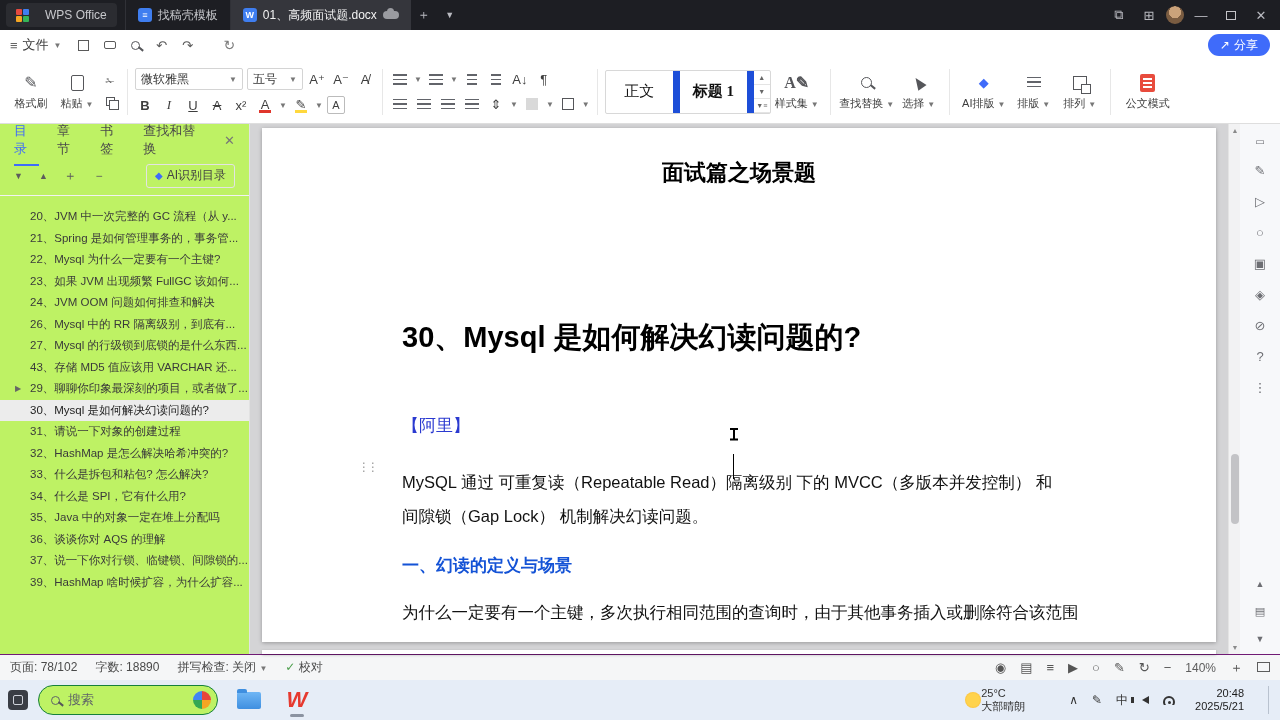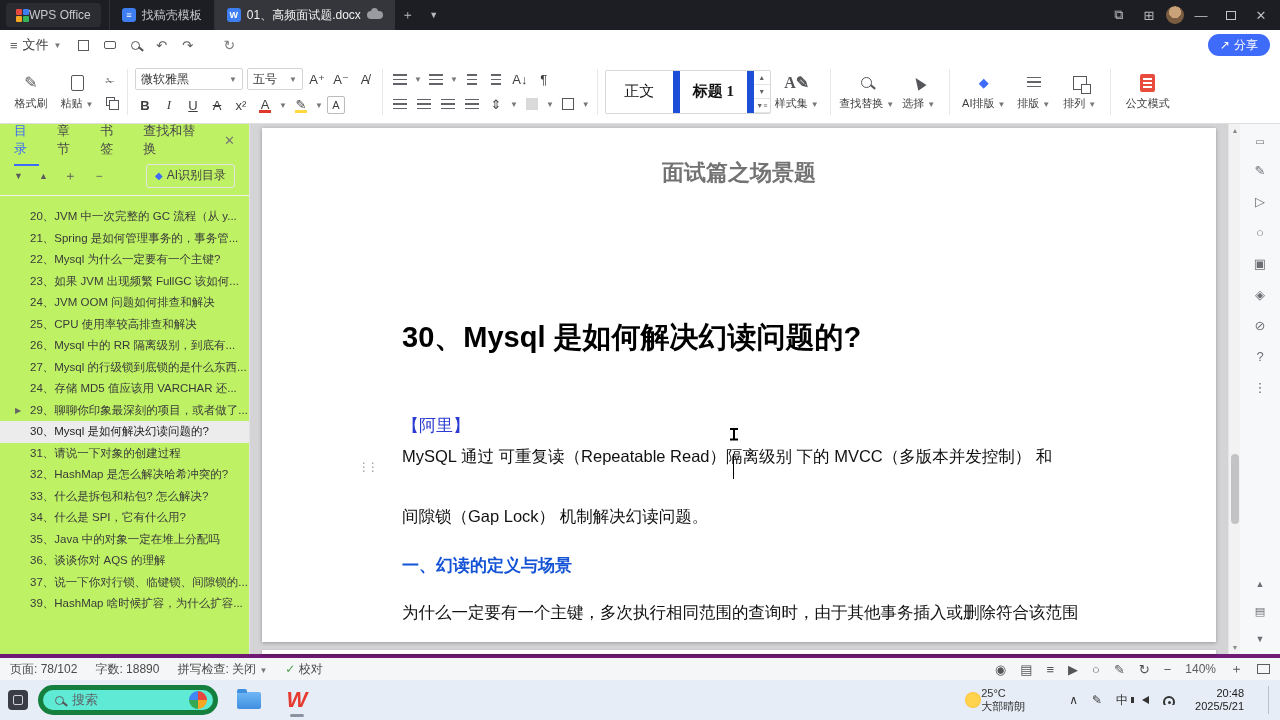--- a/index.html
+++ b/index.html
@@ -3,21 +3,21 @@
 <meta charset="utf-8">
 <style>
   * { margin:0; padding:0; box-sizing:border-box; }
   html,body { width:1280px; height:720px; overflow:hidden;
     font-family:"Liberation Sans","DejaVu Sans",sans-serif; }
   body { background:#d4d4d6; }
 
   
   .titlebar { height:30px; background:#1d1e23; display:flex; align-items:center;
     color:#c7c8cc; font-size:12px; padding:0 6px; }
-  .tb-home { display:flex; align-items:center; gap:0; background:#2b2c31;
+  .tb-home { display:flex; align-items:center; gap:16px; background:#2b2c31;
     border-radius:4px; height:24px; padding:0 10px; margin-right:8px; }
   .wps-logo { display:grid; grid-template-columns:6px 6px; grid-gap:1px; }
   .wps-logo i { width:6px; height:6px; border-radius:1px; display:block; }
   .doc-tab { display:flex; align-items:center; gap:6px; height:30px; padding:0 12px;
     border-left:1px solid #303137; }
   .doc-tab.active { background:#35363c; color:#f2f2f2; }
   .tab-ico { width:14px; height:14px; border-radius:3px; color:#fff; font-size:9px;
     font-weight:bold; display:flex; align-items:center; justify-content:center; }
   .cloud { width:16px; height:8px; background:#9a9ba0; border-radius:6px; position:relative; }
   .cloud:before { content:''; position:absolute; width:7px; height:7px; border-radius:50%;
@@ -108,25 +108,25 @@
     overflow:hidden; position:relative; }
   .o-item.sel { background:#ececec; color:#222; }
   .o-arrow { position:absolute; left:15px; font-size:8px; color:#666; }
 
   .docarea { flex:1; position:relative; background:#d4d4d6; }
   .page { position:absolute; left:12px; right:12px; top:4px; height:514px; background:#fff;
     box-shadow:0 1px 4px rgba(0,0,0,.28); }
   .page2 { position:absolute; left:12px; right:12px; top:526px; height:4px; background:#fff;
     box-shadow:0 1px 3px rgba(0,0,0,.25); }
   .doc-title { position:absolute; top:30px; left:0; right:0; text-align:center;
-    font-size:22px; font-weight:bold; color:#737373; }
+    font-size:22px; font-weight:bold; color:#000000; }
   .doc-h1 { position:absolute; top:190px; left:140px; font-size:29px; font-weight:bold;
     color:#000; }
   .doc-tag { position:absolute; top:286px; left:140px; font-size:17px; color:#2b3ad0; }
-  .doc-p1 { position:absolute; top:318px; left:140px; right:90px; font-size:16.5px; color:#111; }
+  .doc-p1 { position:absolute; top:344px; left:140px; right:90px; font-size:16.5px; color:#111; }
   .doc-p2 { position:absolute; top:378px; left:140px; font-size:16.5px; color:#111; }
   .doc-h2 { position:absolute; top:426px; left:140px; font-size:17px; font-weight:bold;
     color:#1453d6; }
   .doc-p3 { position:absolute; top:474px; left:140px; right:70px; font-size:16.5px; color:#111; }
   .drag-handle { position:absolute; top:332px; left:96px; color:#9a9a9a; font-size:12px;
     letter-spacing:-3px; }
   .caret-line { position:absolute; top:326px; left:471px; width:1px; height:25px; background:#000; }
   .ibeam { position:absolute; top:300px; left:468px; width:8px; height:14px; }
   .ibeam:before { content:''; position:absolute; left:3px; top:2px; bottom:2px; width:1.5px;
     background:#000; }
@@ -135,31 +135,31 @@
 
   .vscroll { width:12px; background:#f2f2f3; border-left:1px solid #e4e4e4; position:relative; }
   .vthumb { position:absolute; left:2px; width:8px; border-radius:4px; background:#c3c3c6; }
   .vs-arrow { position:absolute; left:0; width:12px; text-align:center; font-size:7px; color:#8a8a8a; }
 
   .rail { width:40px; background:#f7f8fa; display:flex; flex-direction:column; align-items:center;
     padding-top:12px; gap:16px; color:#6d6e73; font-size:13px; }
   .rail .spacer { flex:1; }
 
   
-  .statusbar { height:26px; background:#f5f6f7; border-top:4px solid #701a75; display:flex;
+  .statusbar { height:26px; background:#f5f6f7; border-top:1px solid #701a75; display:flex;
     align-items:center; font-size:12px; color:#4a4a4a; padding:8px 10px; gap:18px; }
   .st-right { margin-left:auto; display:flex; align-items:center; gap:14px; color:#5d5d5d; }
   .zoom-btn { font-size:13px; color:#555; }
 
   
   .taskbar { height:40px; background:#e6edf7; display:flex; align-items:center; padding:0 8px; }
   .corner-ico { width:20px; height:20px; background:#3a3d45; border-radius:4px; margin-right:10px;
     display:flex; align-items:center; justify-content:center; }
   .corner-ico i { width:10px; height:10px; border:1.5px solid #cfd2da; border-radius:2px; display:block; }
-  .search-pill { width:180px; height:30px; background:#5eead4; border:5px solid #15803d;
+  .search-pill { width:180px; height:30px; background:#bef264; border:1px solid #15803d;
     border-radius:15px; display:flex; align-items:center; padding:0 6px 0 12px; gap:8px;
     color:#5f6368; font-size:13px; }
   .pill-logo { margin-left:auto; width:18px; height:18px; border-radius:50%;
     background:conic-gradient(#e8453c 0 25%, #f5a623 25% 50%, #34a853 50% 75%, #4285f4 75% 100%); }
   .app-ic { width:34px; height:34px; display:flex; align-items:center; justify-content:center;
     margin-left:14px; position:relative; }
   .folder { width:24px; height:17px; background:linear-gradient(#6fb6f5,#3f8fe0); border-radius:2px;
     position:relative; }
   .folder:before { content:''; position:absolute; top:-3px; left:0; width:10px; height:4px;
     background:#3f8fe0; border-radius:2px 2px 0 0; }
@@ -411,24 +411,23 @@
         <span class="diamond" style="font-size:10px">◆</span>
         <span>AI识别目录</span>
       </span>
     </div>
     <div class="o-list">
       <div class="o-item"><span>20、JVM 中一次完整的 GC 流程（从 y...</span></div>
       <div class="o-item"><span>21、Spring 是如何管理事务的，事务管...</span></div>
       <div class="o-item"><span>22、Mysql 为什么一定要有一个主键?</span></div>
       <div class="o-item"><span>23、如果 JVM 出现频繁 FullGC 该如何...</span></div>
       <div class="o-item"><span>24、JVM OOM 问题如何排查和解决</span></div>
-      <div class="o-item"><span>25、CPU 使用率较高排查和解决</span></div>
       <div class="o-item"><span>26、Mysql 中的 RR 隔离级别，到底有...</span></div>
       <div class="o-item"><span>27、Mysql 的行级锁到底锁的是什么东西...</span></div>
-      <div class="o-item"><span>24、存储 MD5 值应该用 VARCHAR 还...</span></div>
+      <div class="o-item"><span>43、存储 MD5 值应该用 VARCHAR 还...</span></div>
       <div class="o-item"><span class="o-arrow">▶</span><span>29、聊聊你印象最深刻的项目，或者做了...</span></div>
       <div class="o-item sel"><span>30、Mysql 是如何解决幻读问题的?</span></div>
       <div class="o-item"><span>31、请说一下对象的创建过程</span></div>
       <div class="o-item"><span>32、HashMap 是怎么解决哈希冲突的?</span></div>
       <div class="o-item"><span>33、什么是拆包和粘包? 怎么解决?</span></div>
       <div class="o-item"><span>34、什么是 SPI，它有什么用?</span></div>
       <div class="o-item"><span>35、Java 中的对象一定在堆上分配吗</span></div>
       <div class="o-item"><span>36、谈谈你对 AQS 的理解</span></div>
       <div class="o-item"><span>37、说一下你对行锁、临键锁、间隙锁的...</span></div>
       <div class="o-item"><span>39、HashMap 啥时候扩容，为什么扩容...</span></div>

